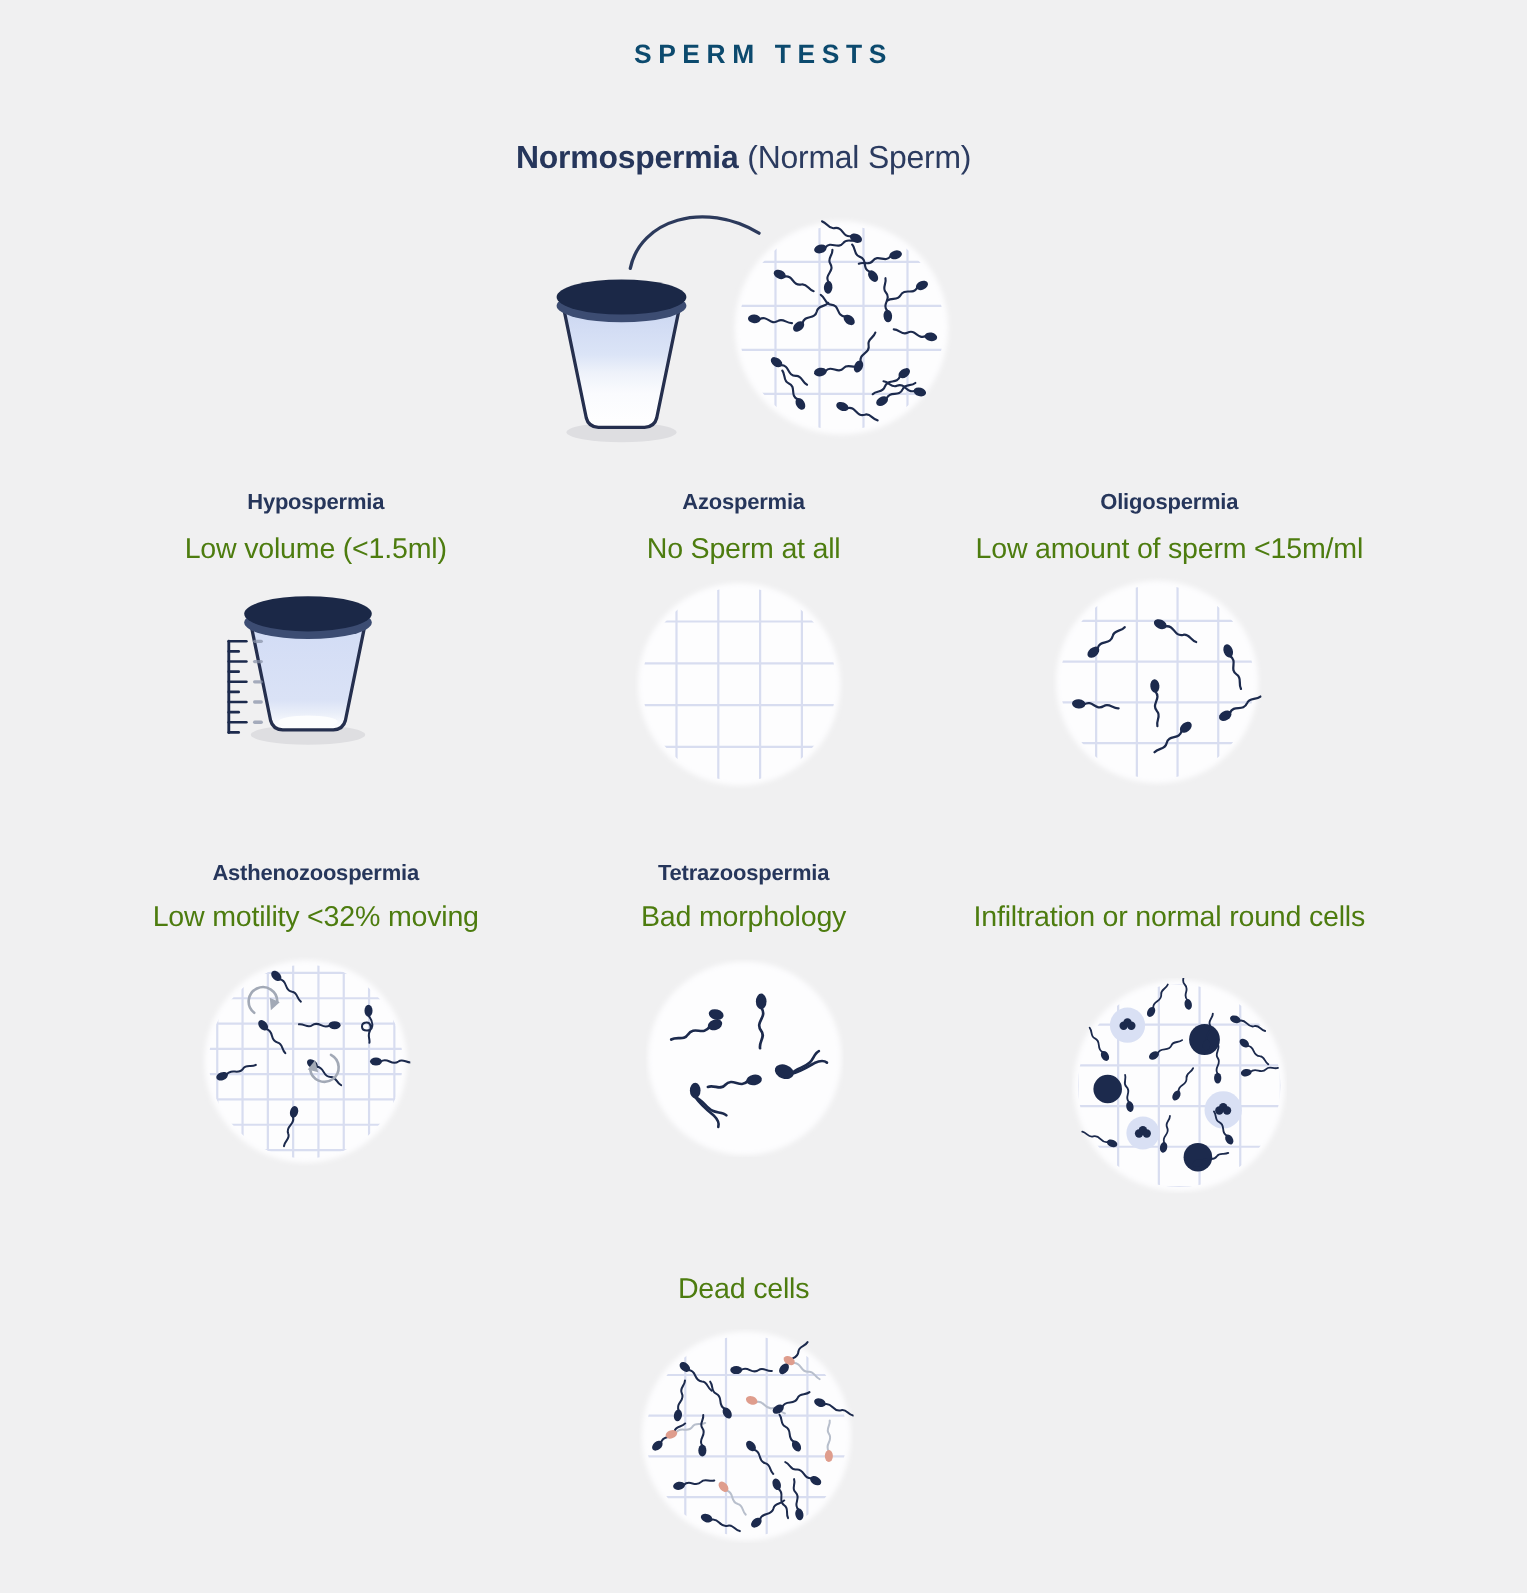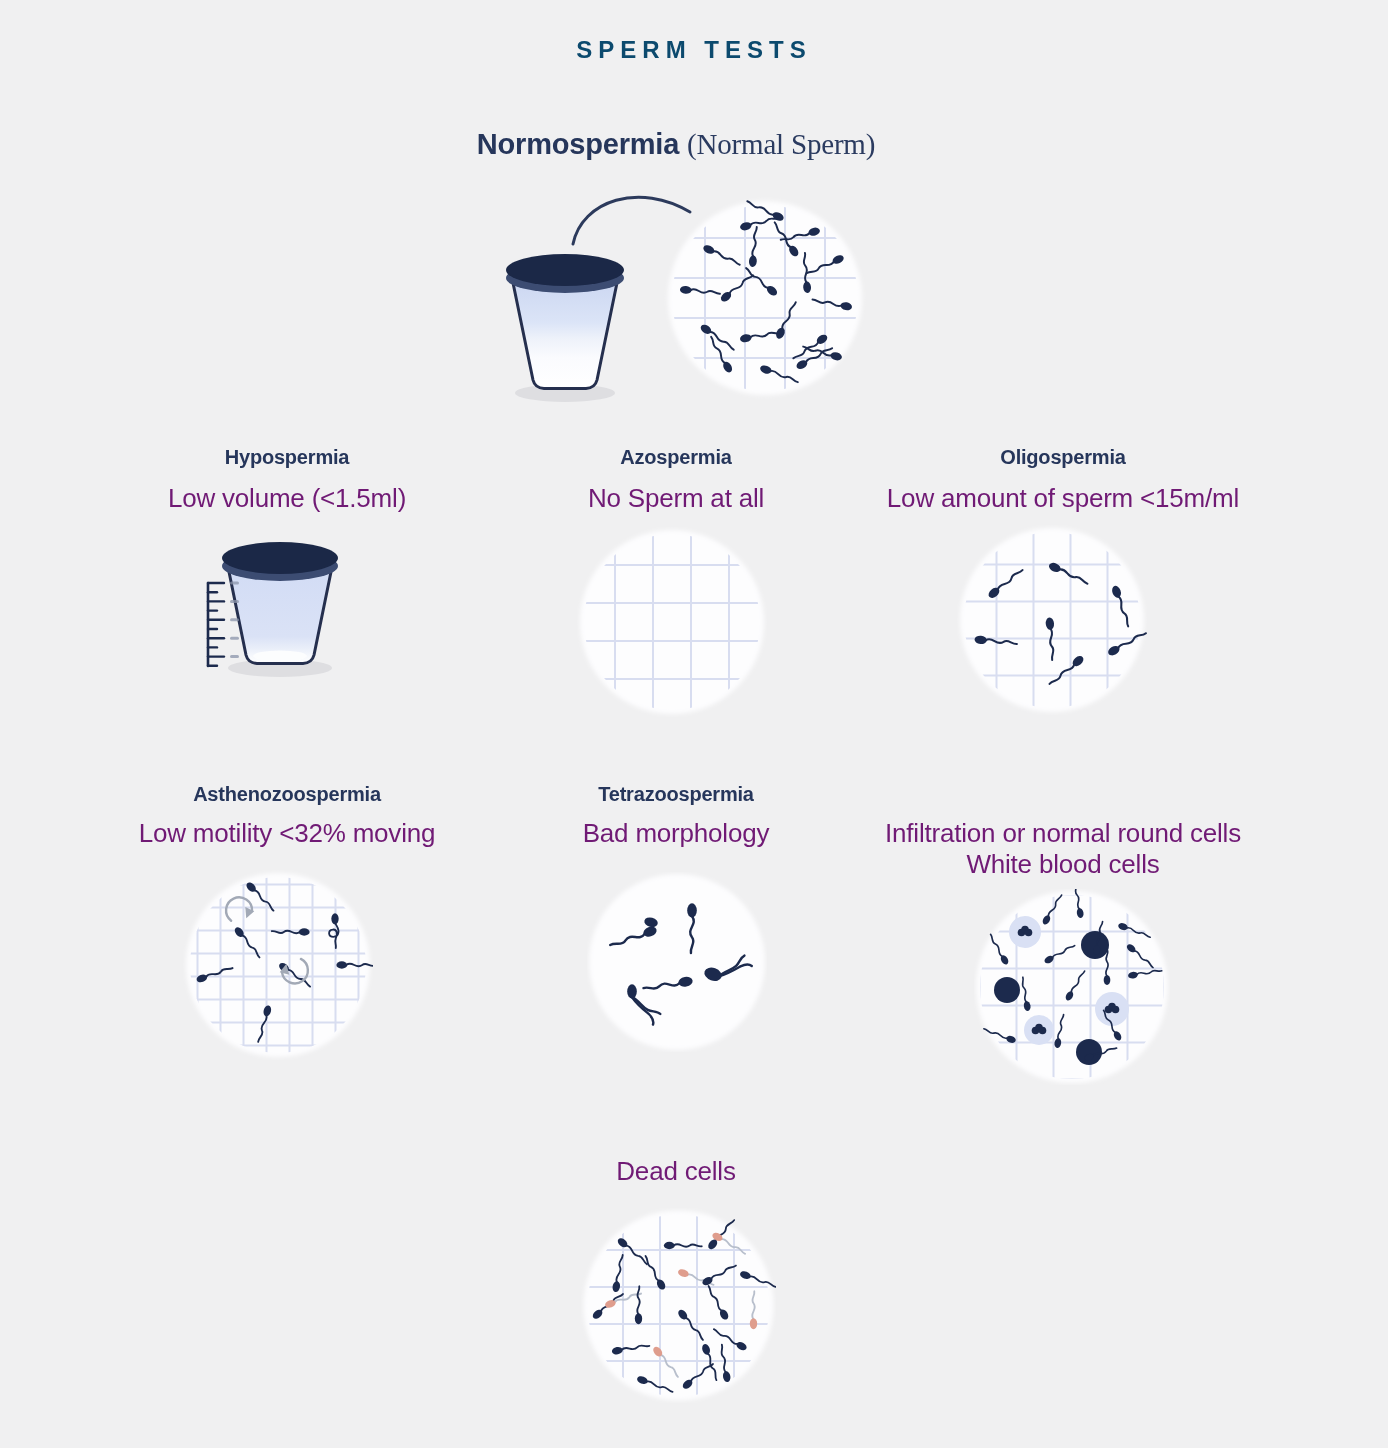--- a/index.html
+++ b/index.html
@@ -15,24 +15,24 @@
     position:absolute;top:36px;left:0;width:1388px;
     text-align:center;font-size:24px;font-weight:600;
     letter-spacing:6px;color:#0c4a6e;
   }
   .panel-head{
     position:absolute;text-align:center;
     font-size:20px;font-weight:700;color:#26365b;
     letter-spacing:-0.2px;
   }
   .panel-head.big{font-size:29px;}
-  .panel-head .r{font-weight:400;margin-left:8px;color:#2b3b60;font-family:Liberation Serif, serif;}
+  .panel-head .r{font-weight:400;margin-left:8px;color:#2b3b60;}
   .panel-sub{
     position:absolute;text-align:center;
-    font-size:26px;font-weight:400;color:#701a75;
+    font-size:26px;font-weight:400;color:#4d7c0f;
     letter-spacing:-0.2px;line-height:31px;
   }
   .c1{left:47px;width:480px;}
   .c2{left:436px;width:480px;}
   .c3{left:823px;width:480px;}
   svg{position:absolute;display:block;}
 </style>
 </head>
 <body>
 
@@ -384,21 +384,20 @@
         <g transform="translate(-45 31) rotate(-90) scale(1.05)">
           <path d="M -4 0 C -11 5 -15 10 -20 16 C -23 19 -27 21 -30 20" stroke="#1c2a4d" stroke-width="2.3" fill="none" stroke-linecap="round"></path>
           <path d="M -4 0 C -7 7 -13 9 -16 15 C -18 19 -17 24 -20 27" stroke="#1c2a4d" stroke-width="2.3" fill="none" stroke-linecap="round"></path>
           <ellipse cx="1.5" cy="0" rx="6.8" ry="4.6" fill="#1c2a4d"></ellipse>
         </g>
       </g>
     </svg>
 
   <div class="panel-sub c3" style="top:818px">
     <div>Infiltration or normal round cells</div>
-    <div>White blood cells</div>
   </div>
   <svg width="196" height="196" style="left:974px;top:889px" viewBox="0 0 196 196">
       <defs>
         <clipPath id="cl-leukospermia">
           <circle cx="0" cy="0" r="92"></circle>
         </clipPath>
         <filter id="bl-leukospermia" x="-30%" y="-30%" width="160%" height="160%">
           <feGaussianBlur stdDeviation="2.2"></feGaussianBlur>
         </filter>
       </defs>

